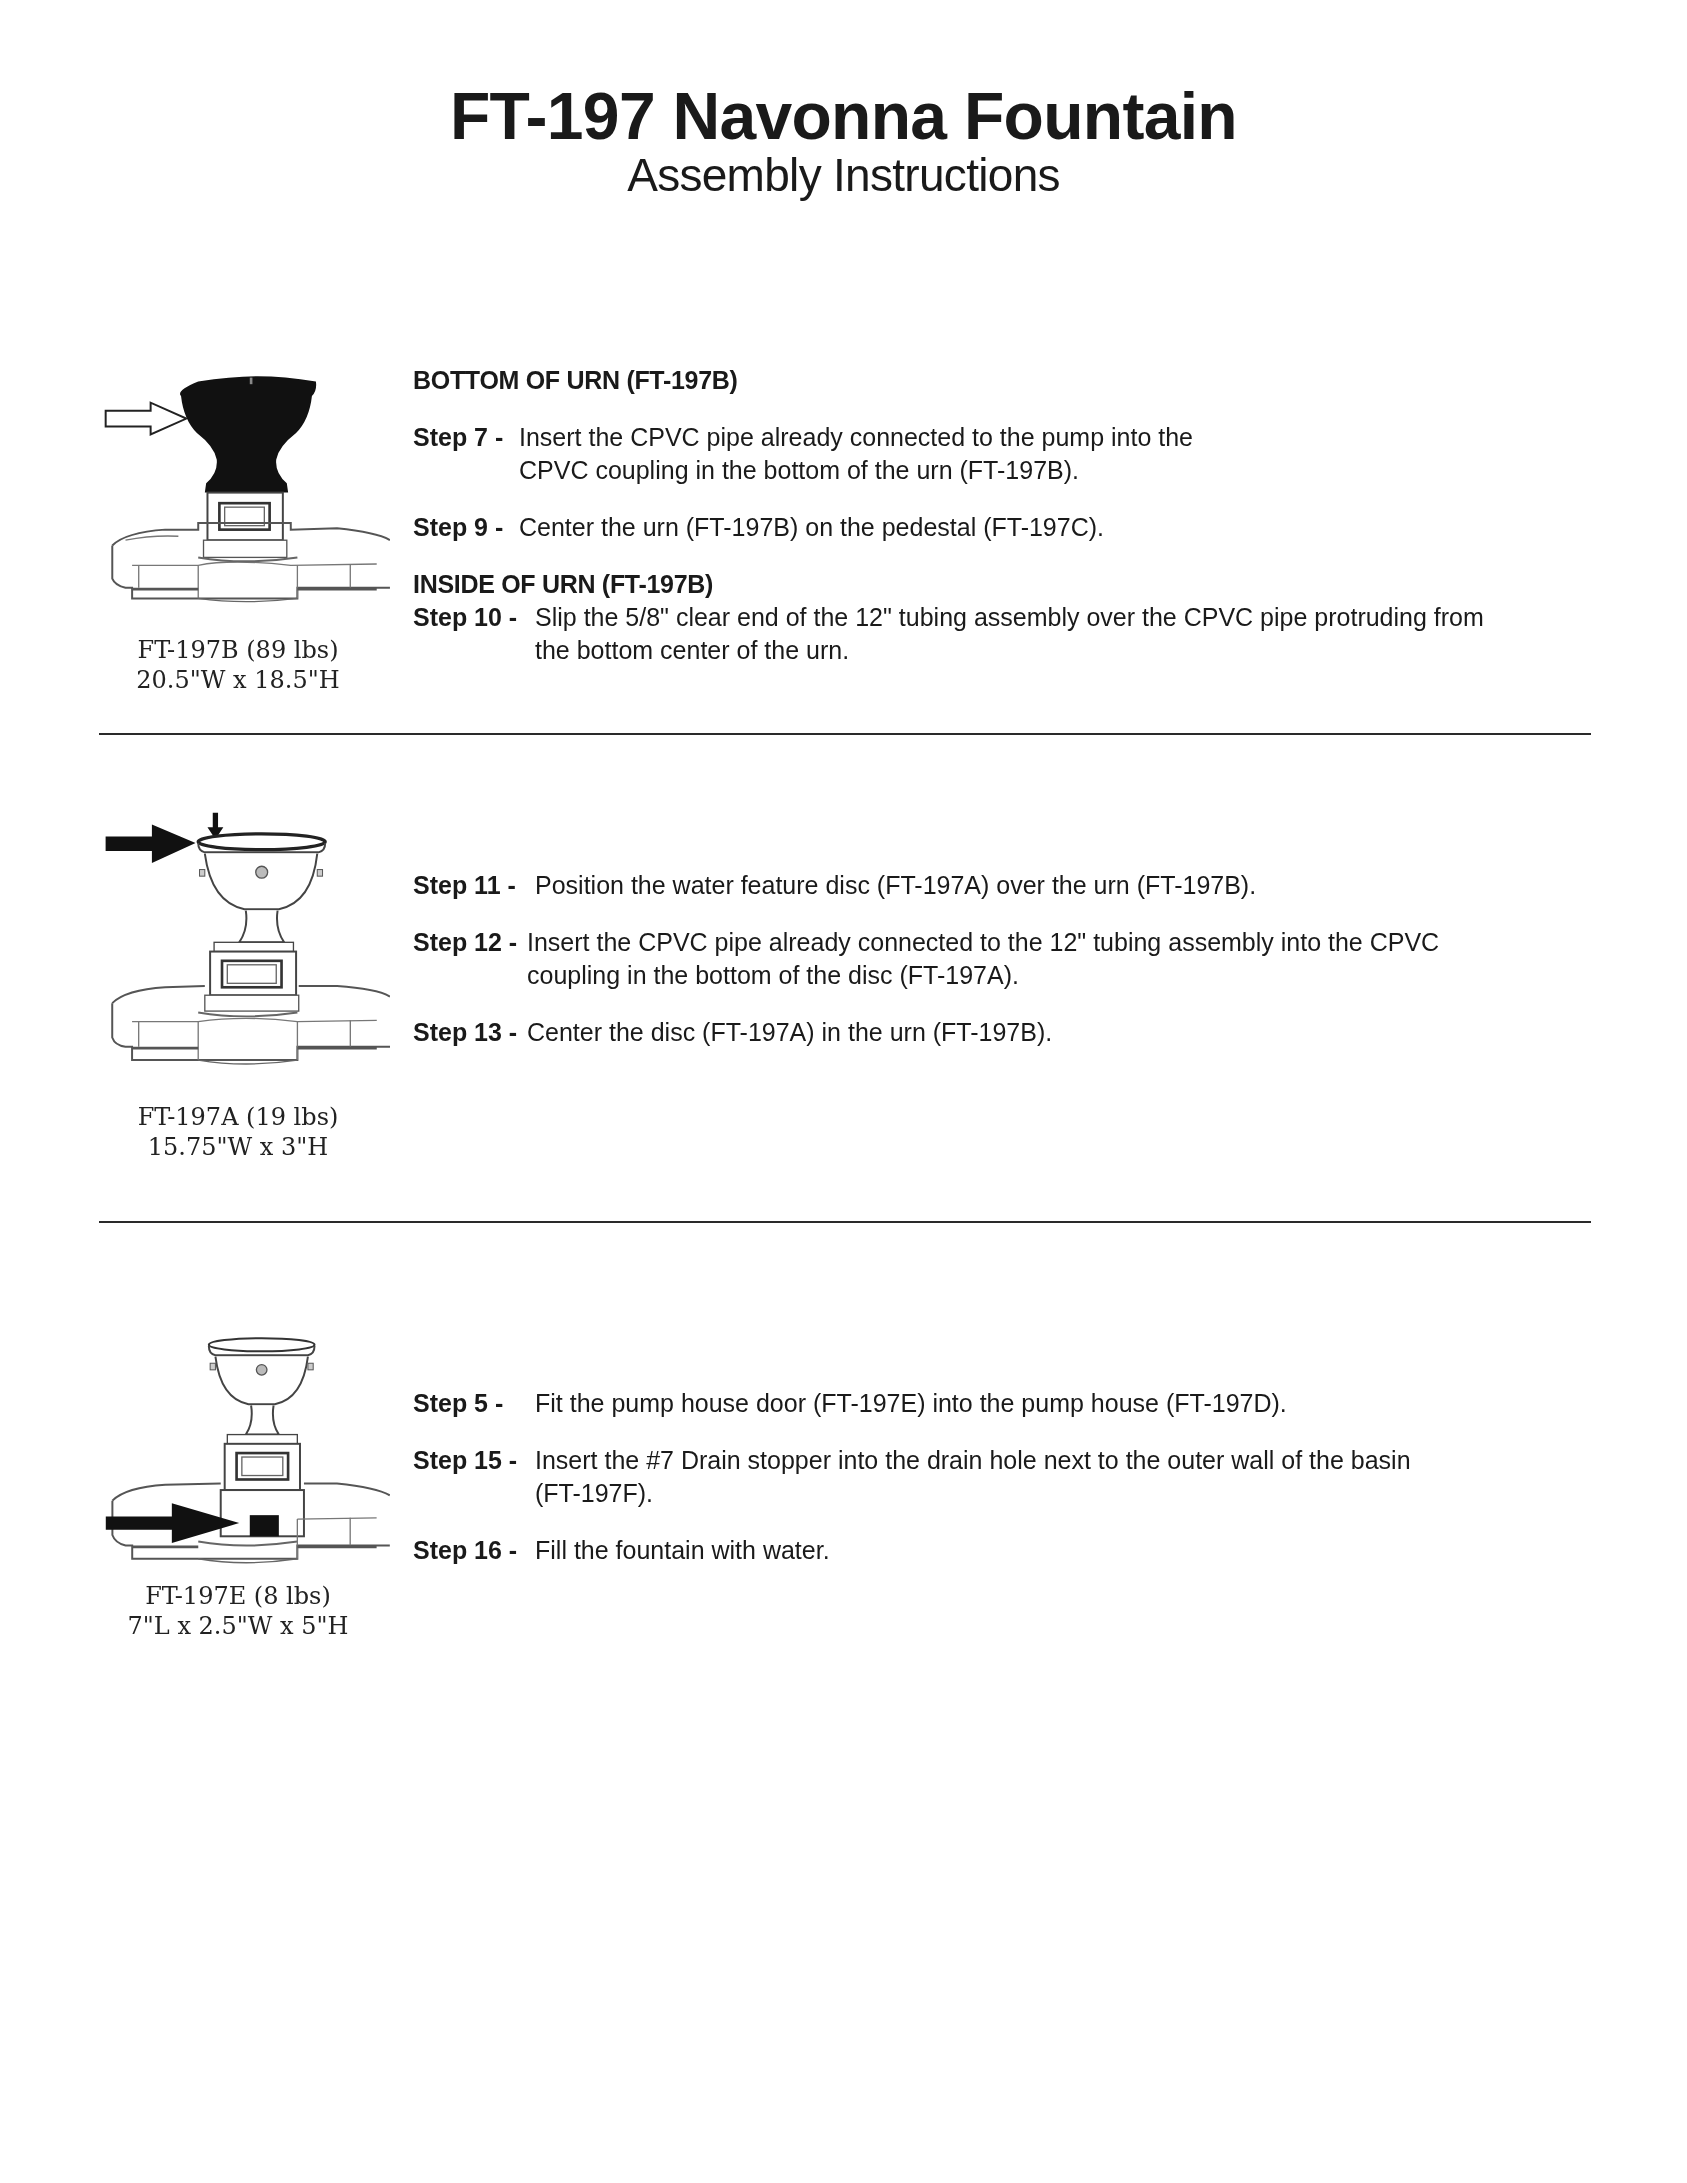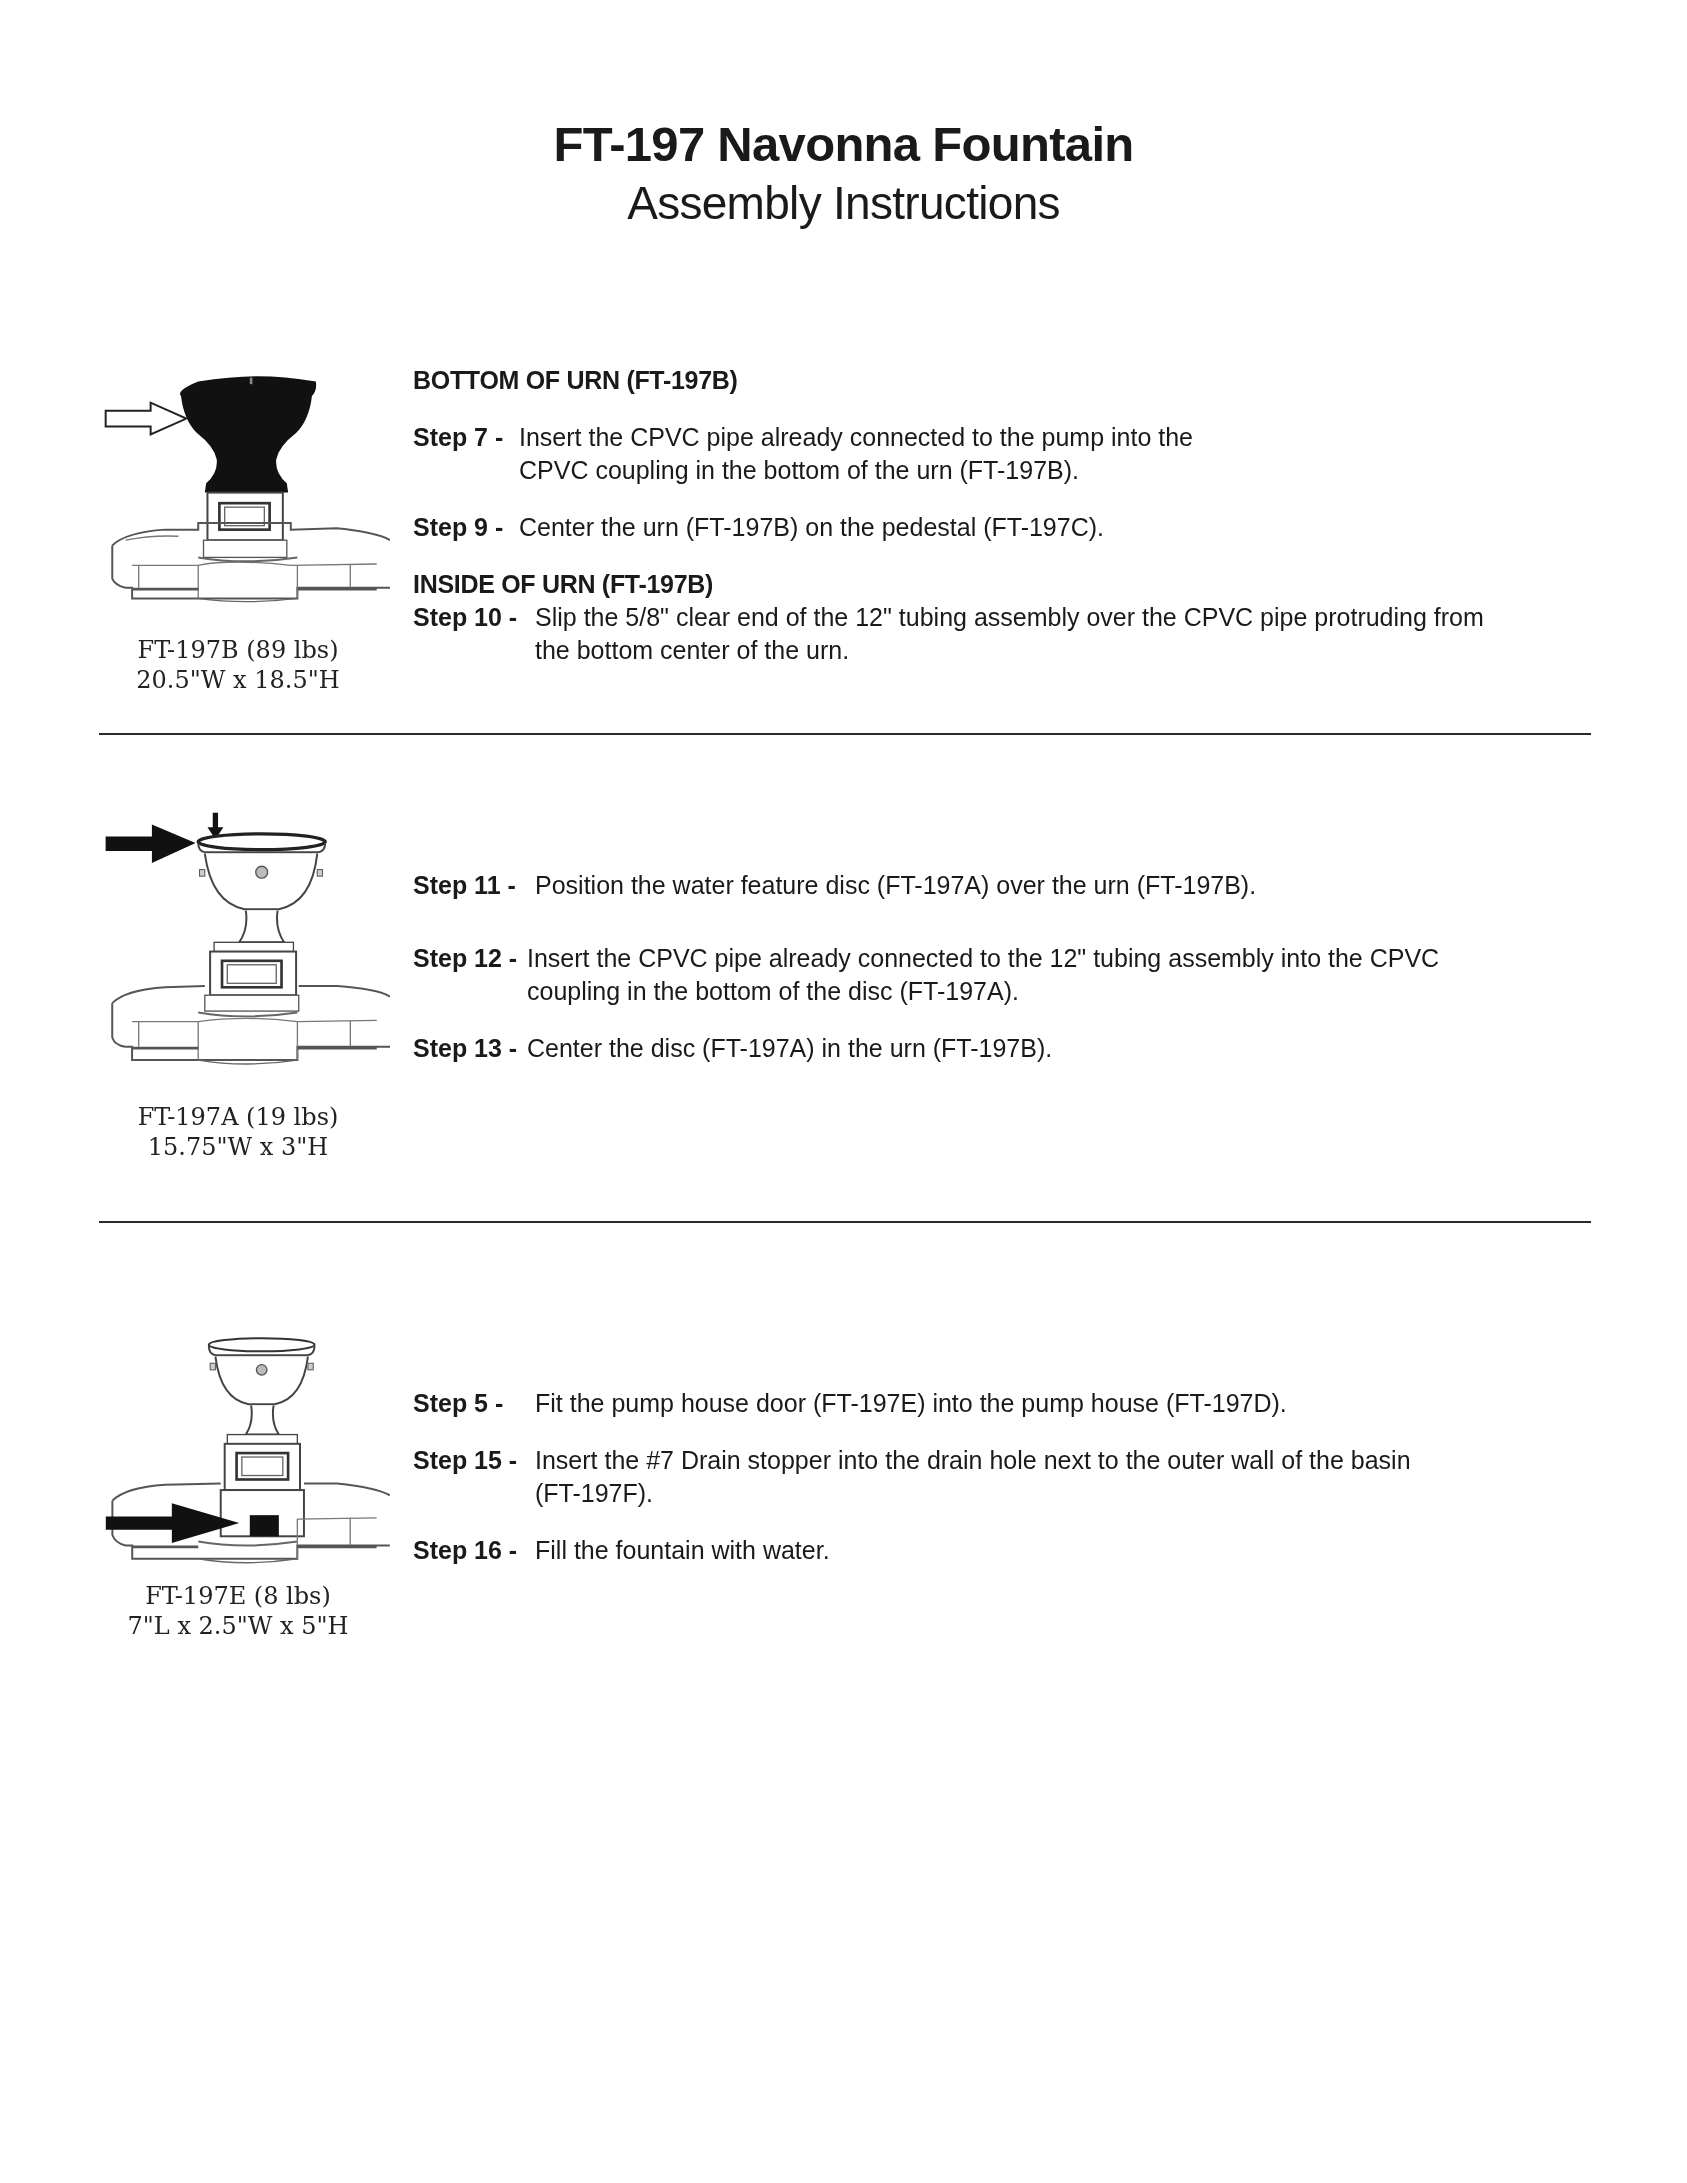--- a/index.html
+++ b/index.html
@@ -1,18 +1,18 @@
 <!DOCTYPE html>
 <html style="font-size:10.6px"><head>
 <meta charset="utf-8">
 <style>
   html, body { margin: 0; padding: 0; background: #ffffff; }
   body { width: 1687px; height: 2183px; position: relative; overflow: hidden; color: #1a1a1a; }
   .title-block { position: absolute; left: 0; top: 86px; width: 1687px; text-align: center; font-family: "Liberation Sans", sans-serif; }
-  .title-main { font-size: 49px; font-weight: bold; line-height: 60px; letter-spacing: -0.7px; margin-top: 28px; }
+  .title-main { font-size: 66px; font-weight: bold; line-height: 60px; letter-spacing: -0.7px; }
   .title-sub { font-size: 46px; font-weight: normal; line-height: 58px; letter-spacing: -0.7px; }
   .figure { position: absolute; left: 99px; width: 291px; }
   .figure svg { display: block; }
   .caption { position: absolute; left: 99px; width: 278px; text-align: center; font-family: "DejaVu Serif", serif; font-size: 24px; line-height: 30px; color: #222; }
 
   .text { position: absolute; left: 413px; width: 1191px; font-family: "Liberation Sans", sans-serif; font-size: 25px; line-height: 33px; color: #1a1a1a; }
   .heading { font-weight: bold; letter-spacing: -0.3px; }
   .step { position: relative; padding-left: 0; }
   .step-label { font-weight: bold; display: inline-block; }
   .step-body { display: inline; }
@@ -109,21 +109,21 @@
   </div>
   <div class="caption" style="top:1102px;">
     <div>FT-197A (19 lbs)</div>
     <div>15.75"W x 3"H</div>
   </div>
 
   <div class="text" style="top:869px;">
     <div class="step">
       <span class="step-label" style="width:122px;">Step 11 -</span><span class="step-body">Position the water feature disc (FT-197A) over the urn (FT-197B).</span>
     </div>
-    <div class="step" style="margin-top:40px;">
+    <div class="step" style="margin-top:24px;">
       <span class="step-label" style="width:114px;">Step 12 -</span><span class="step-body">Insert the CPVC pipe already connected to the 12" tubing assembly into the CPVC</span>
       <span class="step-wrap" style="padding-left:114px;">coupling in the bottom of the disc (FT-197A).</span>
     </div>
     <div class="step" style="margin-top:24px;">
       <span class="step-label" style="width:114px;">Step 13 -</span><span class="step-body">Center the disc (FT-197A) in the urn (FT-197B).</span>
     </div>
   </div>
 </div>
 
 <div class="divider" style="top:1221px;"></div>

